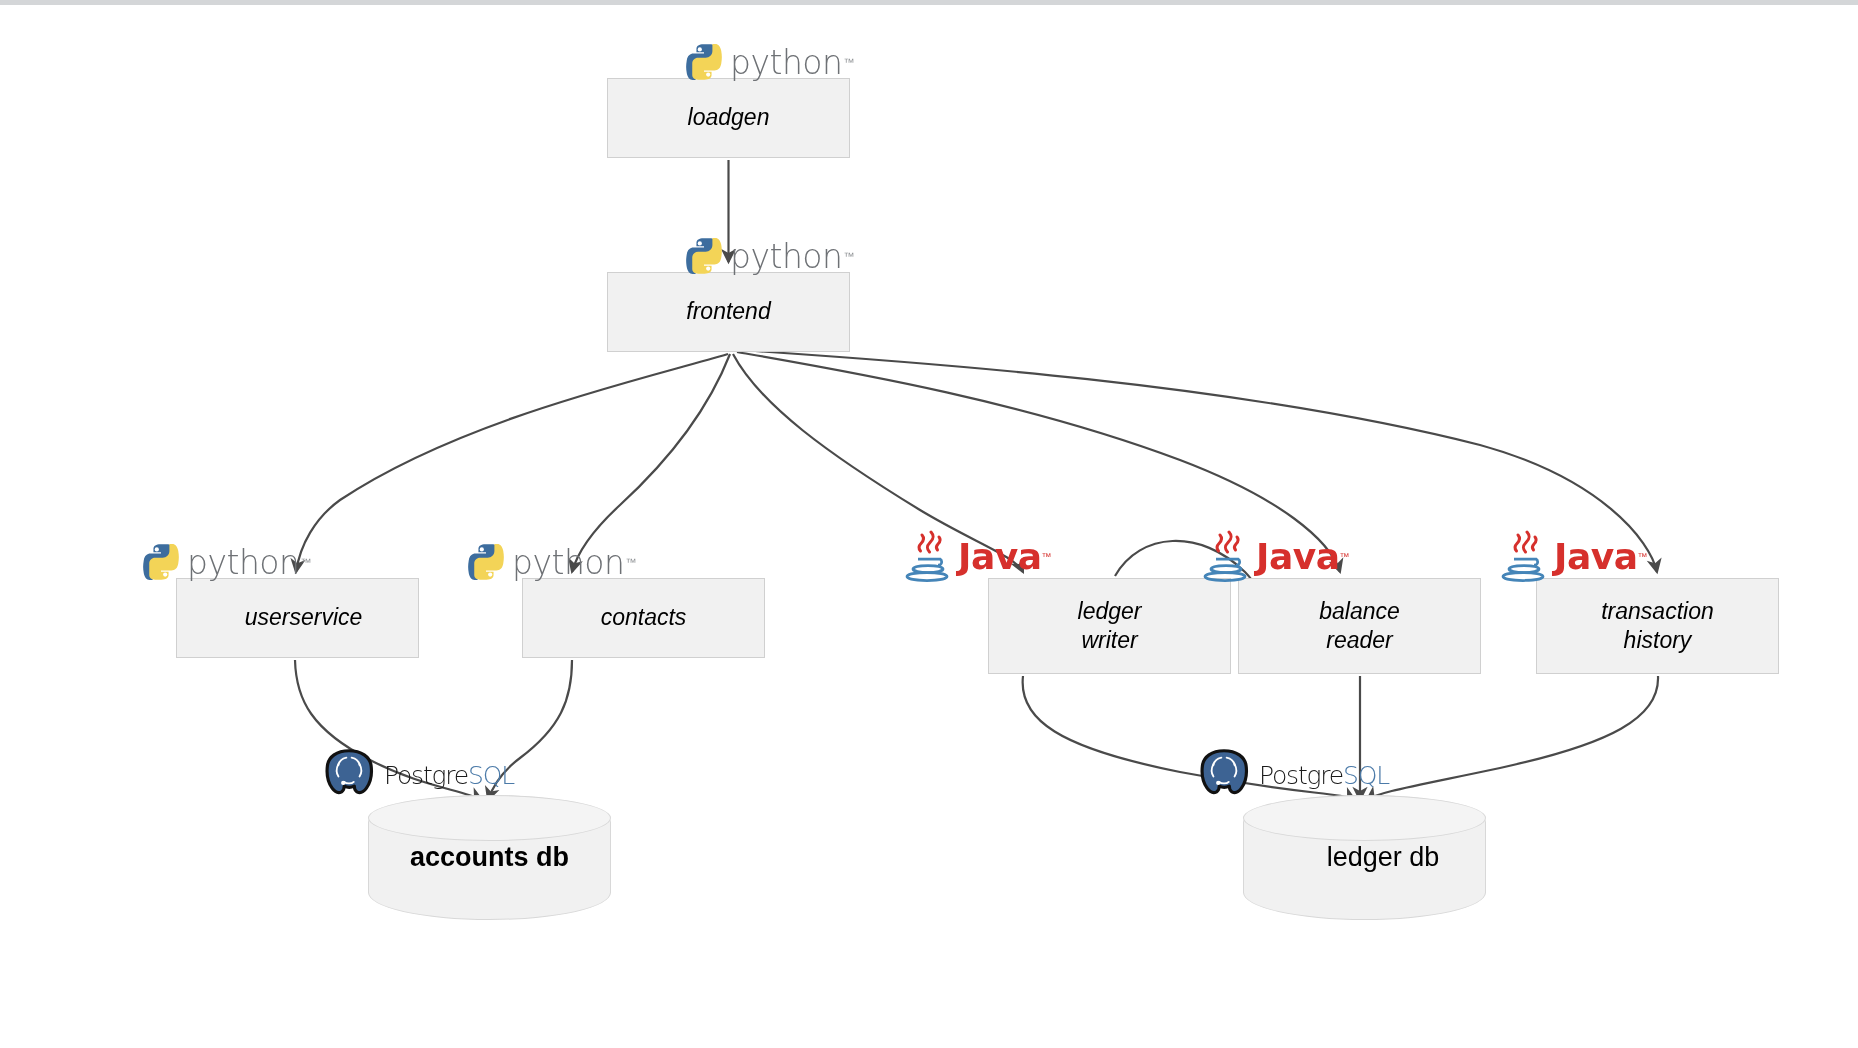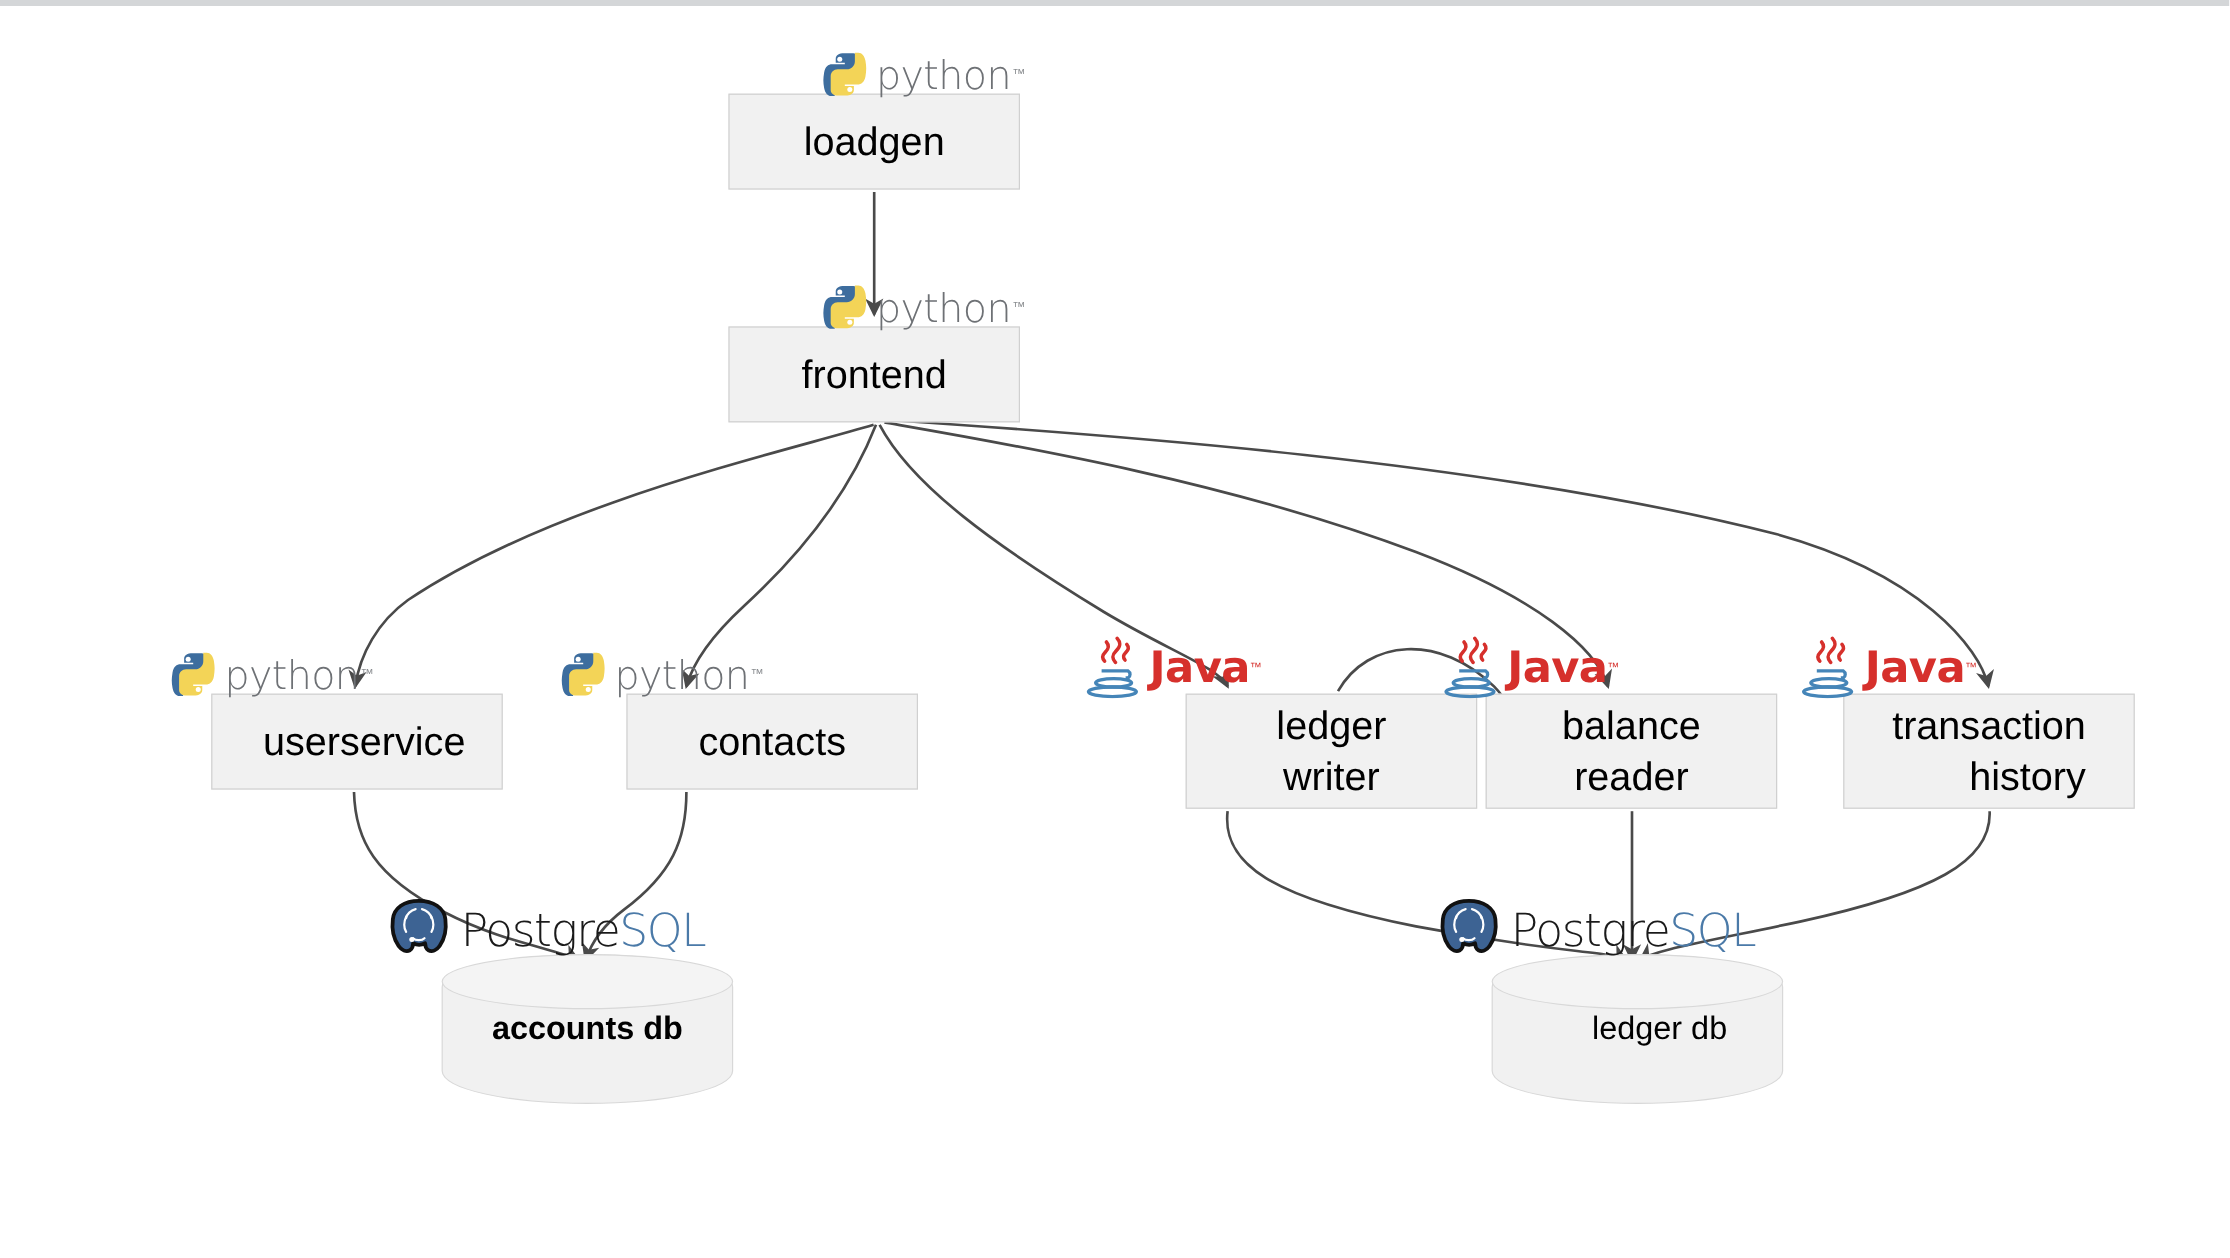--- a/index.html
+++ b/index.html
@@ -33,23 +33,24 @@
   .node {
     position: absolute;
     box-sizing: border-box;
     background: #f1f1f1;
     border: 1px solid #d0d0d0;
     display: flex;
     align-items: center;
     justify-content: center;
     text-align: center;
     color: #000000;
-    font-size: 33px;
+    font-size: 23px;
     line-height: 1.28;
     font-family: "Liberation Sans", sans-serif;
+    font-style: italic;
   }
   .db {
     position: absolute;
     box-sizing: border-box;
     background: #f1f1f1;
     border: 1px solid #d8d8d8;
     border-radius: 50% / 22%;
     display: flex;
     align-items: center;
     justify-content: center;
@@ -95,21 +96,21 @@
     font-family: "DejaVu Sans", sans-serif;
     font-size: 36px;
     color: #d6302c;
     font-weight: 600;
     letter-spacing: -0.5px;
     margin-left: 3px;
   }
   .java-tm { font-size: 10px; color: #d6302c; vertical-align: super; }
   .pg-word {
     font-family: "DejaVu Sans", sans-serif;
-    font-size: 38px;
+    font-size: 25px;
     letter-spacing: -1.2px;
     margin-left: 6px;
     font-weight: 300;
     text-align: right;
   }
   .pg-a { color: #1a1a1a; }
   .pg-b { color: #4b7aa8; }
 </style>
 </head>
 <body>
@@ -232,21 +233,21 @@
         <path d="M26 58 h44 a7 7 0 0 1 0 12 h-4"></path>
         <ellipse cx="46" cy="78" rx="30" ry="7"></ellipse>
         <ellipse cx="44" cy="93" rx="40" ry="8"></ellipse>
       </g>
     </svg>
     <span class="java-word">Java</span>
     <span class="java-tm">™</span>
   </div>
 
   <div class="node" style="left:1536px;top:578px;width:243px;height:96px;">
-    <span style="white-space:pre-line;text-align:right;">transaction
+    <span style="white-space:pre-line;">transaction
 history</span>
   </div>
   <div class="logo" style="left:1501px;top:530px;">
     <svg width="50" height="52" viewBox="0 0 100 104">
       <g fill="none" stroke="#d6302c" stroke-width="6" stroke-linecap="round">
         <path d="M52 4c8 9 4 15-2 21s-8 11-1 19"></path>
         <path d="M34 10c6 7 3 12-2 17s-6 9-1 15"></path>
         <path d="M68 14c5 6 2 10-2 14s-5 7-1 12"></path>
       </g>
       <g fill="none" stroke="#4585b8" stroke-width="5.5">

